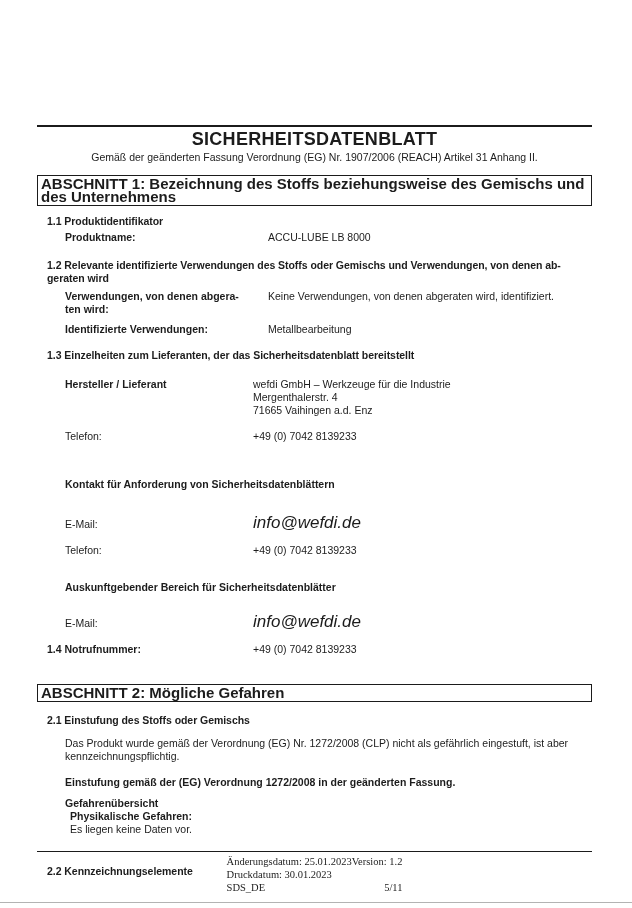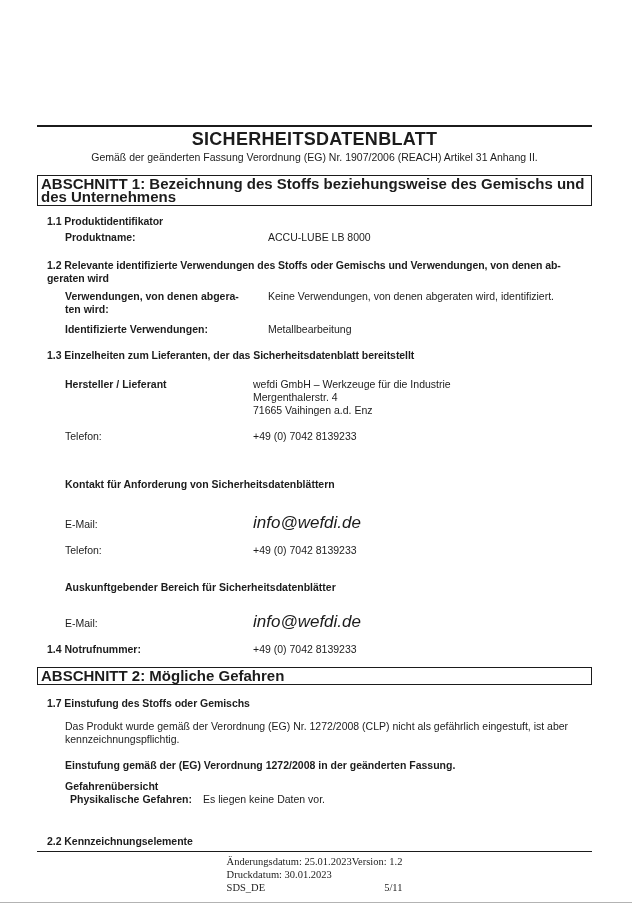--- a/index.html
+++ b/index.html
@@ -72,38 +72,39 @@
   .b { font-weight: bold; }
   .ml { white-space: pre-line; }
   .email-value { font-size: 17px; line-height: 15px; font-style: italic; }
   .para {
     padding-left: 28px;
   }
   .row-phys {
     display: flex;
     align-items: baseline;
     padding-left: 33px;
+    flex-direction: column;
   }
   .row-phys .label { flex: none; width: 133px; font-weight: bold; }
   
   .m-h11      { margin-top: 9px; }
   .m-prod     { margin-top: 3px; }
   .m-h12      { margin-top: 15px; }
   .m-ident    { margin-top: 7px; }
   .m-advised  { margin-top: 5px; }
   .m-h13      { margin-top: 13px; }
   .m-manu     { margin-top: 16px; }
   .m-tel1     { margin-top: 13px; }
   .m-kontakt  { margin-top: 35px; }
   .m-email1   { margin-top: 24px; }
   .m-tel2     { margin-top: 13px; }
   .m-auskunft { margin-top: 24px; }
   .m-email2   { margin-top: 20px; }
   .m-notruf   { margin-top: 13px; }
-  .m-box2     { margin-top: 11px; }
+  .m-box2     { margin-top: 28px; }
   .m-h21      { margin-top: 12px; }
   .m-para1    { margin-top: 10px; }
   .m-parabold { margin-top: 13px; }
   .m-gefahren { margin-top: 8px; }
   .m-h22      { margin-top: 29px; }
   .footer {
     position: absolute;
     left: 37px;
     right: 40px;
     top: 851px;
@@ -196,21 +197,21 @@
     <div class="value email-value">info@wefdi.de</div>
   </div>
 
   <div class="row colB row-notruf m-notruf">
     <div class="label">1.4 Notrufnummer:</div>
     <div class="value">+49 (0) 7042 8139233</div>
   </div>
 
   <div class="section-box m-box2">ABSCHNITT 2: Mögliche Gefahren</div>
 
-  <div class="heading m-h21">1.7 Einstufung des Stoffs oder Gemischs</div>
+  <div class="heading m-h21">2.1 Einstufung des Stoffs oder Gemischs</div>
 
   <div class="para ml m-para1">Das Produkt wurde gemäß der Verordnung (EG) Nr. 1272/2008 (CLP) nicht als gefährlich eingestuft, ist aber
 kennzeichnungspflichtig.</div>
 
   <div class="para b m-parabold">Einstufung gemäß der (EG) Verordnung 1272/2008 in der geänderten Fassung.</div>
 
   <div class="para b m-gefahren">Gefahrenübersicht</div>
 
   <div class="row-phys">
     <div class="label">Physikalische Gefahren:</div>

